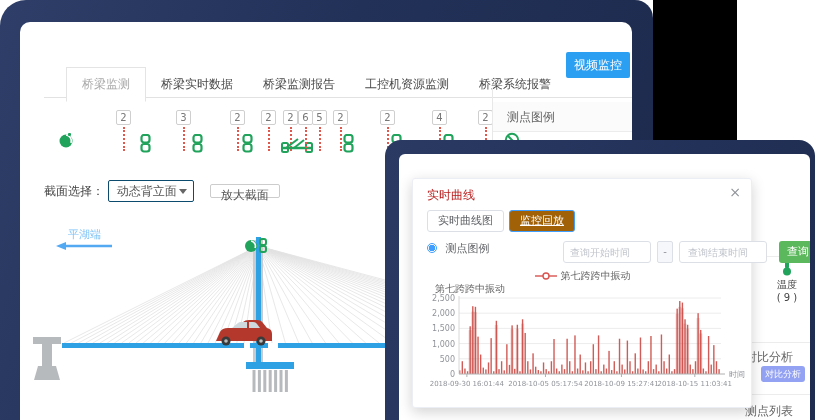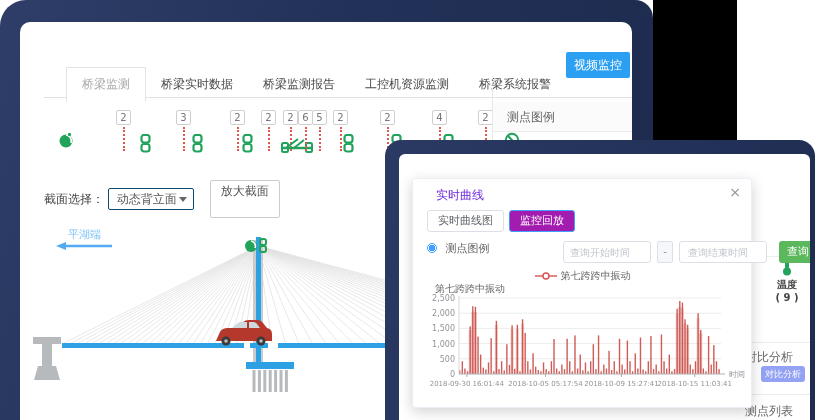--- a/index.html
+++ b/index.html
@@ -36,49 +36,49 @@
     background:#fbfbfb; border-bottom:1px solid #ececec; margin-top:14px; }
   #legend-icons { position:absolute; left:0; top:58px; width:140px; height:40px; }
 
   
   .controls { position:absolute; left:24px; top:158px; height:24px; font-size:12px; color:#444; }
   .controls .lbl { display:inline-block; vertical-align:middle; }
   .select-box { display:inline-block; vertical-align:middle; width:86px; height:22px; border:1px solid #0c4a6e;
     border-radius:2px; font-size:12px; color:#555; line-height:20px; padding-left:8px; position:relative; cursor:pointer; }
   .select-box .caret { position:absolute; right:6px; top:8px; width:0; height:0;
     border-left:4px solid transparent; border-right:4px solid transparent; border-top:5px solid #666; }
-  .small-btn { display:inline-block; vertical-align:middle; margin-left:12px; height:38px; padding:0 10px;
+  .small-btn { display:inline-block; vertical-align:middle; margin-left:12px; height:14px; padding:0 10px;
     border:1px solid #ccc; border-radius:2px; font-size:12px; color:#555; line-height:20px; cursor:pointer; background:#fff; }
 
   
   #bridge-svg { position:absolute; left:0; top:190px; width:612px; height:208px; }
   .end-label { font-size:11px; fill:#7fc3f7; }
 
   
   #window2 { position:absolute; left:385px; top:140px; width:430px; height:280px; z-index:3;
     background:linear-gradient(110deg,#2b3a63 0%,#223158 60%,#1f2c50 100%); border-radius:16px 16px 0 0; }
   #page2 { position:absolute; left:14px; top:14px; width:411px; height:266px; background:#fff;
     border-radius:6px 6px 0 0; overflow:hidden; }
 
   
   .p2-hdr { position:absolute; height:26px; line-height:26px; font-size:12px; color:#666; white-space:nowrap; }
   .p2-line { position:absolute; left:300px; right:0; border-bottom:1px solid #ececec; }
-  .temp-block { position:absolute; left:366px; top:104px; width:44px; text-align:center; font-size:10px; color:#444;font-weight:bold; }
+  .temp-block { position:absolute; left:366px; top:104px; width:44px; text-align:center; font-size:10px; color:#444; }
   .compare-btn { position:absolute; left:362px; top:212px; width:44px; height:16px; background:#93a2f2; color:#fff;
     font-size:9px; text-align:center; line-height:16px; border-radius:3px; cursor:pointer; }
 
   
   #dialog { position:absolute; left:13px; top:24px; width:340px; height:230px; background:#fff;
     border:1px solid #ebeef5; border-radius:3px; box-shadow:0 4px 14px rgba(0,0,0,.18); }
-  .dlg-title { position:absolute; left:14px; top:8px; font-size:12px; color:#6d28d9;margin-left:9px; }
+  .dlg-title { position:absolute; left:14px; top:8px; font-size:12px; color:#b91c1c; }
   .dlg-close { position:absolute; right:10px; top:5px; font-size:14px; color:#909399; cursor:pointer; }
   .dlg-tabs { position:absolute; left:14px; top:30px; height:22px; }
   .dlg-tab { display:inline-block; height:22px; padding:0 10px; line-height:20px; font-size:11px; color:#606266;
     border:1px solid #dcdfe6; border-radius:3px; margin-right:5px; cursor:pointer; background:#fff; }
-  .dlg-tab.active { background:#a21caf; border-color:#409eff; color:#fff; }
+  .dlg-tab.active { background:#a16207; border-color:#409eff; color:#fff;text-decoration:underline; }
   .dlg-row { position:absolute; left:14px; top:62px; width:312px; height:22px; font-size:11px; color:#606266; }
   .radio-dot { display:inline-block; width:10px; height:10px; border:1px solid #409eff; border-radius:50%;
     background:radial-gradient(circle,#409eff 0 3px,#fff 3px); vertical-align:-1px; margin-right:5px; }
   .dlg-input { position:absolute; top:0; height:22px; width:88px; border:1px solid #dcdfe6; border-radius:3px;
     font-size:10px; color:#606266; padding:0 6px; font-family:inherit; }
   .dlg-input::placeholder { color:#c0c4cc; }
   .dash-sep { position:absolute; left:230px; top:0; width:16px; height:22px; background:#f5f7fa;
     border:1px solid #dcdfe6; border-radius:2px; text-align:center; line-height:20px; color:#909399; font-size:10px; }
   .query-btn { position:absolute; right:0; top:0; width:38px; height:22px; background:#5cb85c; border-radius:3px;
     color:#fff; font-size:11px; text-align:center; line-height:22px; cursor:pointer; }

